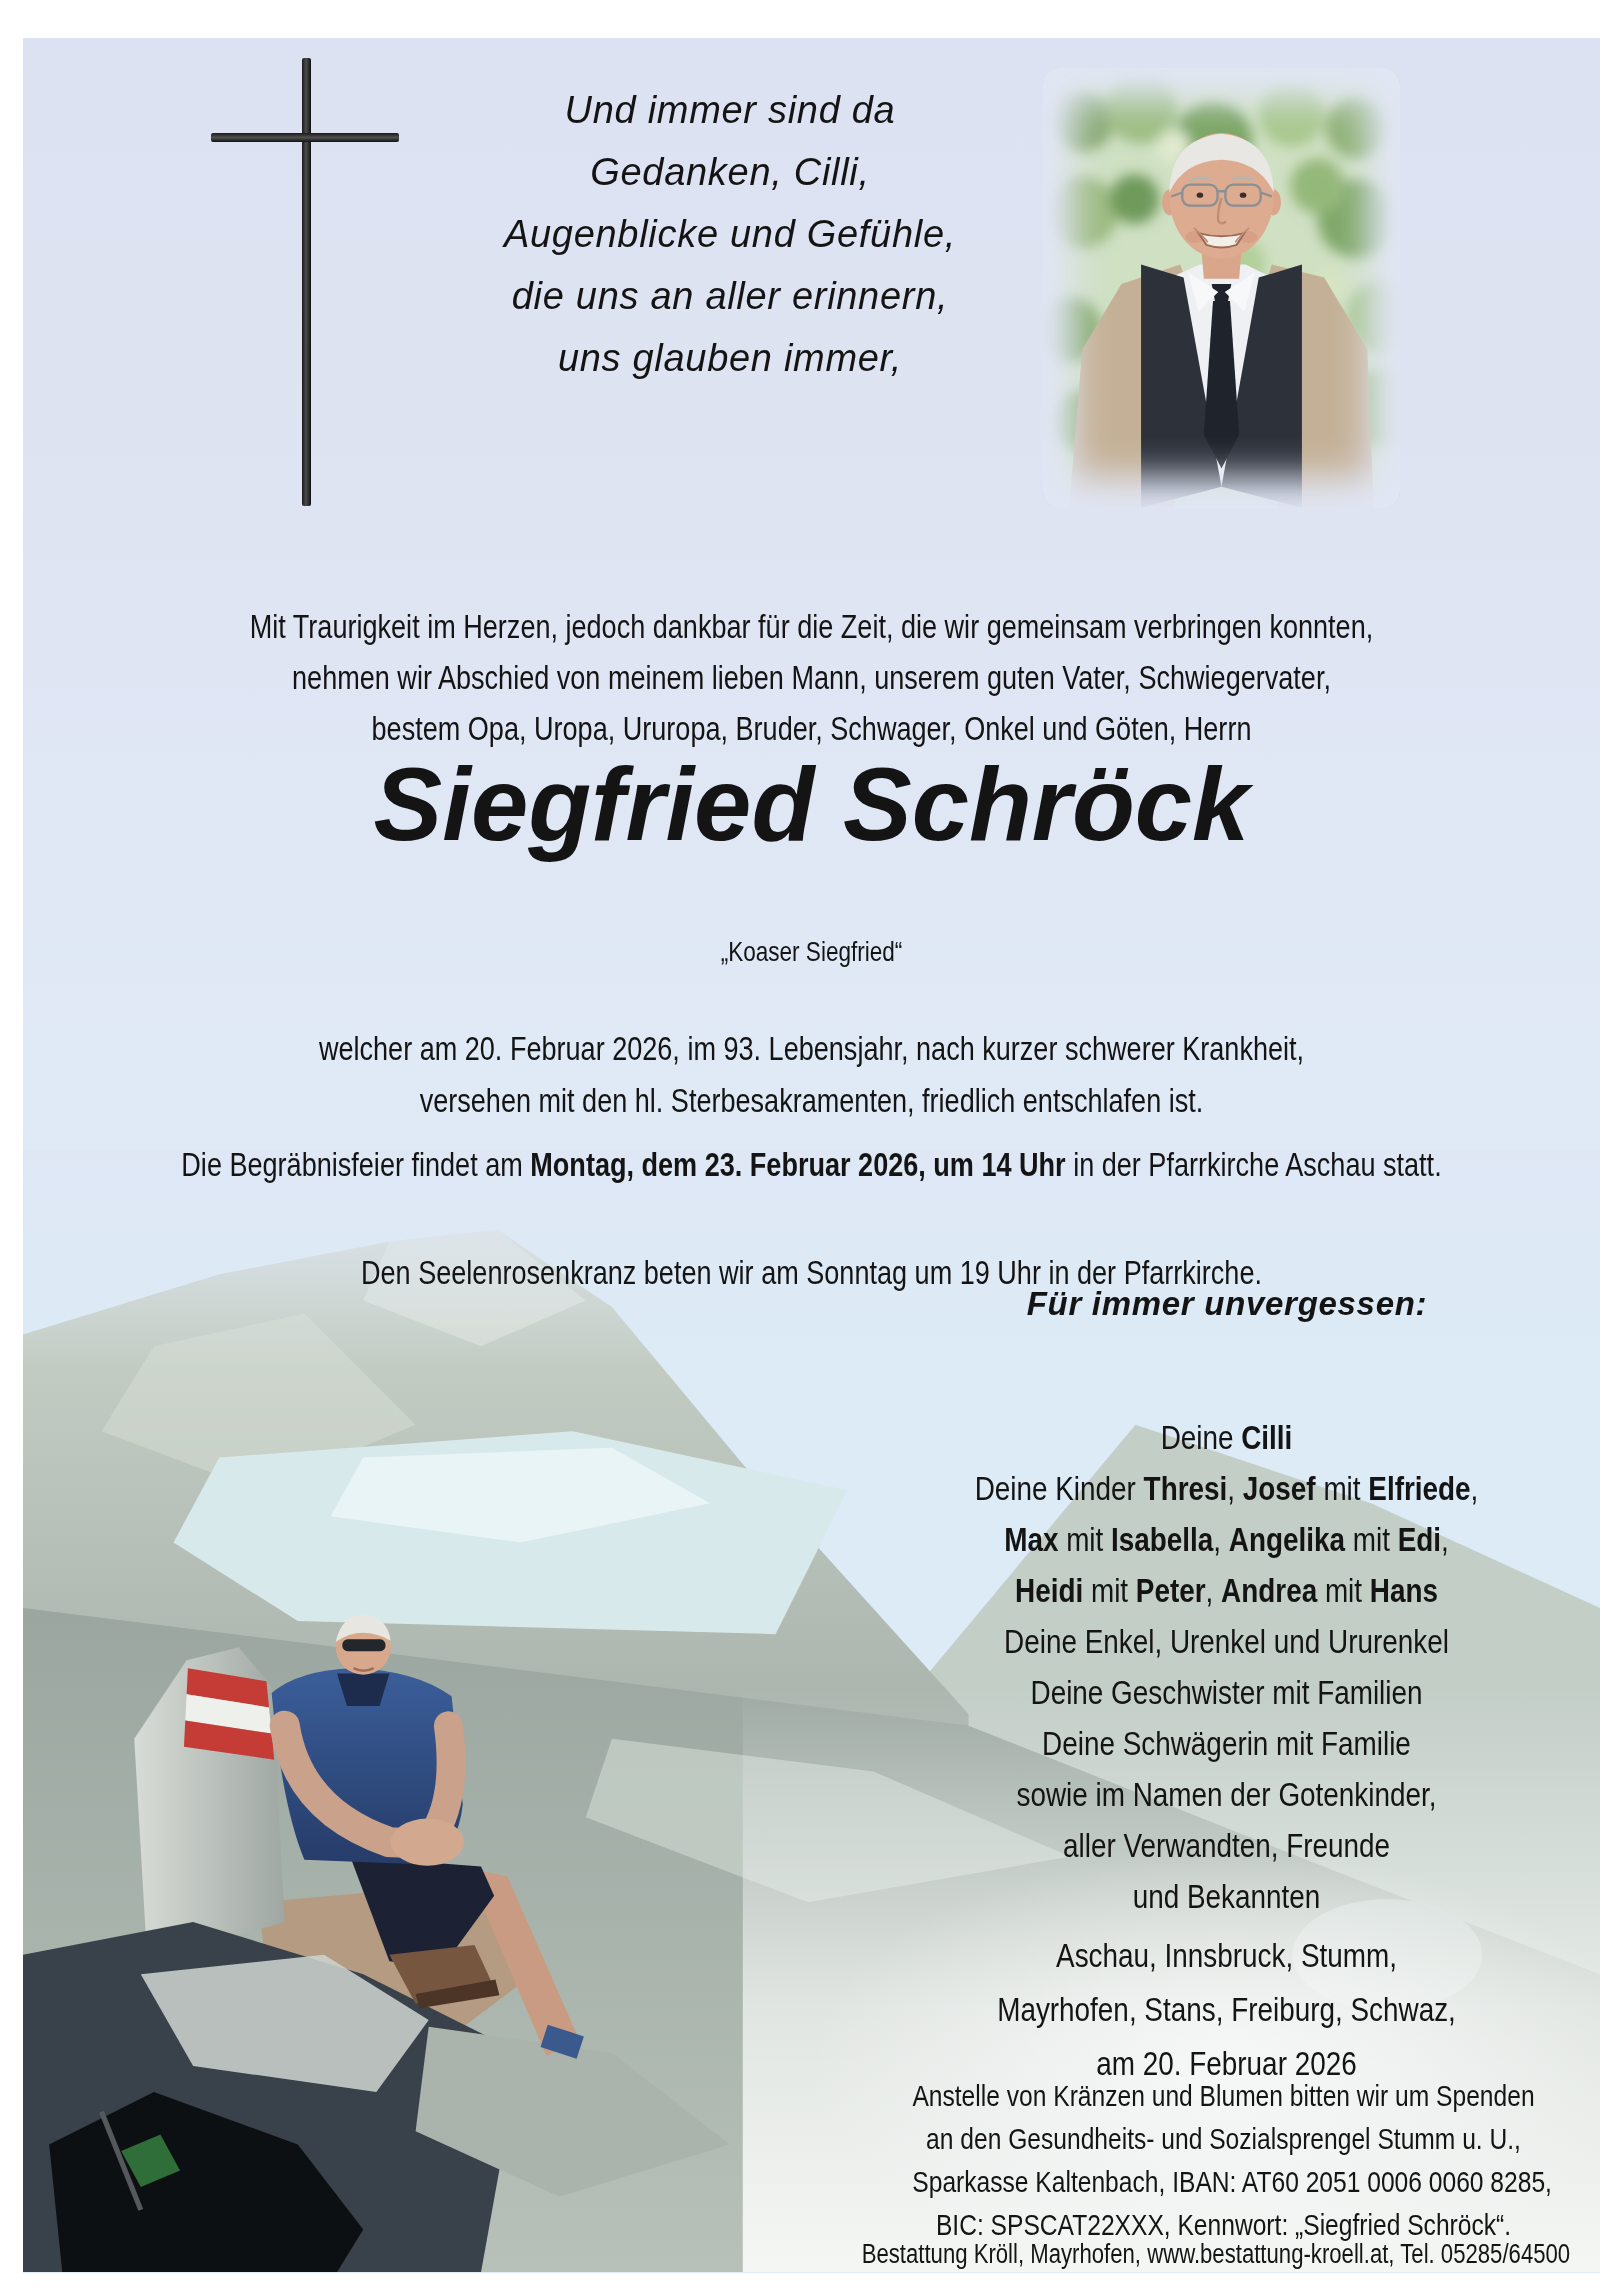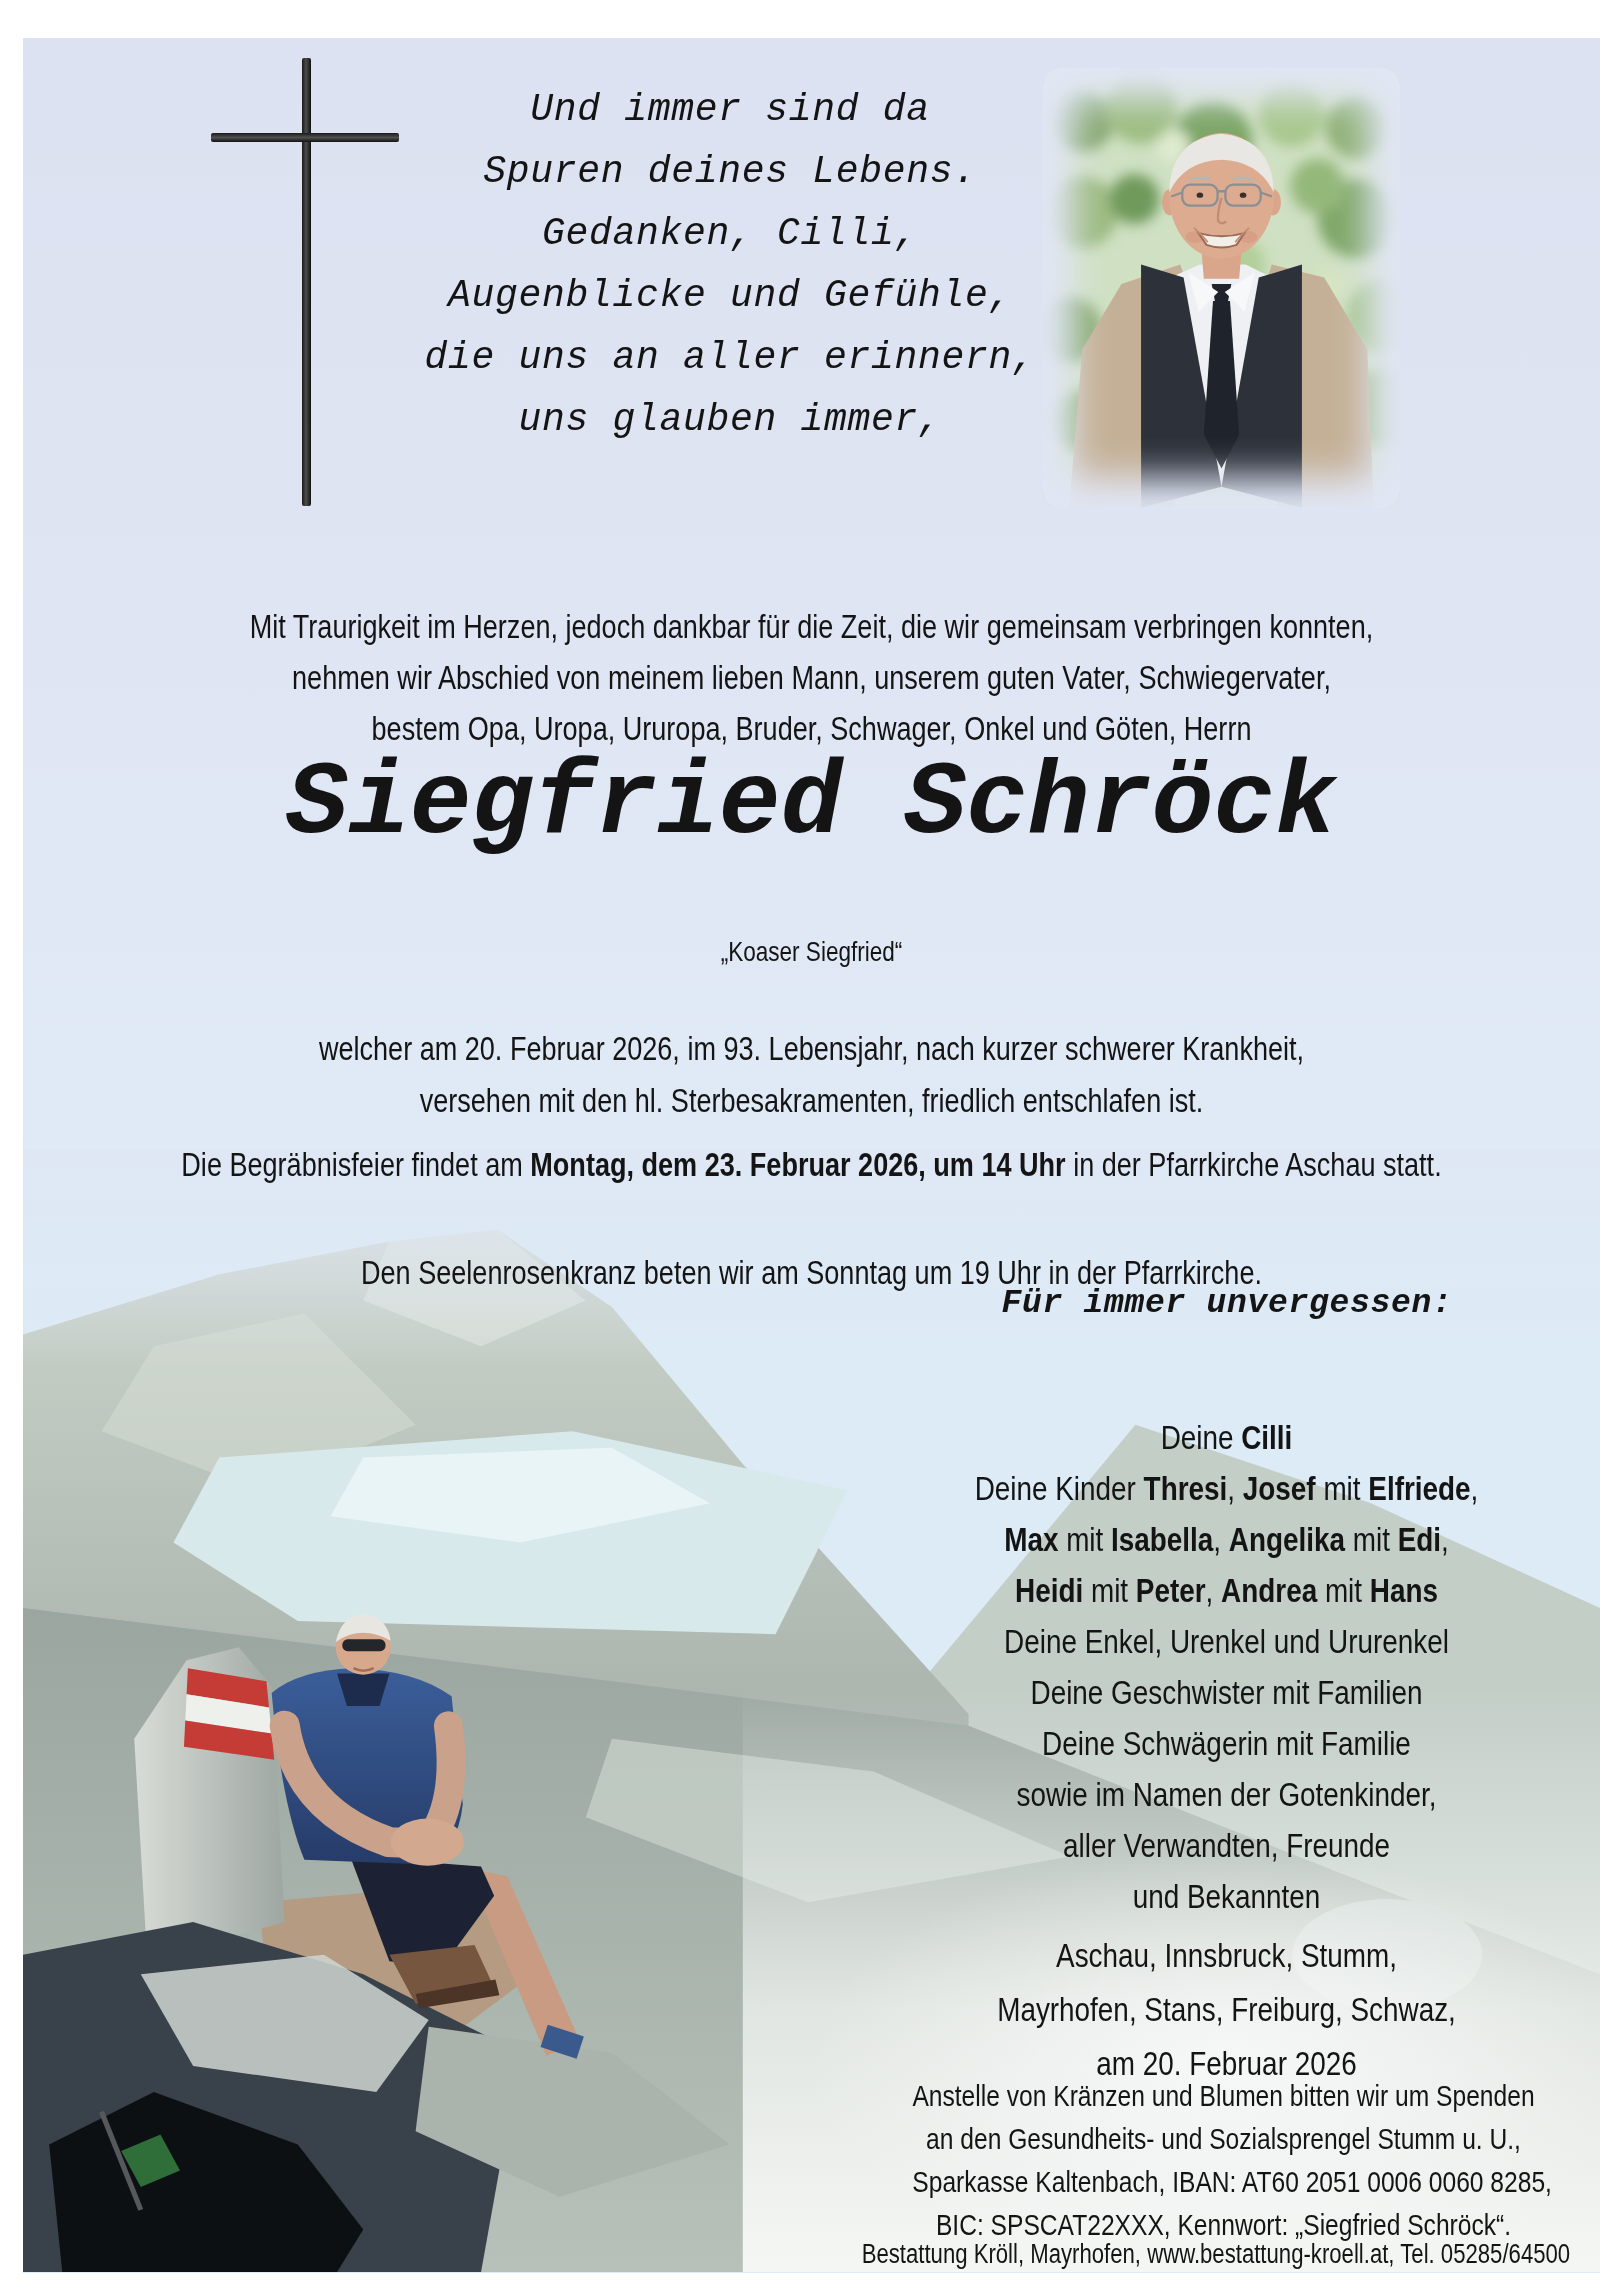--- a/index.html
+++ b/index.html
@@ -14,21 +14,21 @@
     overflow:hidden;
   }
   
   .cross-v{position:absolute;left:279px;top:19.6px;width:9.2px;height:448px;
     background:linear-gradient(90deg,#1a1a1a,#4d4d4d 45%,#101010);border-radius:2px;}
   .cross-h{position:absolute;left:188px;top:95px;width:188px;height:9.2px;
     background:linear-gradient(180deg,#1a1a1a,#505050 50%,#121212);border-radius:2px;}
   
   .blk{position:absolute;text-align:center;white-space:nowrap;}
   .cond{transform:scaleX(.82);transform-origin:50% 50%;}
-  .script{font-family:Liberation Mono, monospace;font-style:italic;}
+  .script{font-family:Liberation Sans, sans-serif;font-style:italic;}
   .poem{left:347px;top:41px;width:720px;font-size:38px;line-height:62px;letter-spacing:0.7px;}
   .intro{left:0;top:563px;width:1577px;font-size:33px;line-height:51px;}
   .name{left:0;top:710px;width:1577px;font-size:103px;line-height:1.1;font-weight:bold;}
   .nickname{left:0;top:898px;width:1577px;font-size:27.5px;}
   .death{left:0;top:985px;width:1577px;font-size:33px;line-height:52px;}
   .funeral{left:0;top:1108px;width:1577px;font-size:33px;}
   .rosary{left:0;top:1216px;width:1577px;font-size:33px;}
   .motto{left:857px;top:1247px;width:694px;font-size:33px;font-weight:bold;letter-spacing:0.7px;}
   .mourners{left:824px;top:1374px;width:759px;font-size:34px;line-height:51px;}
   .places{left:824px;top:1890px;width:759px;font-size:34px;line-height:54px;}
@@ -138,21 +138,20 @@
 
       <rect x="0" y="0" width="2410" height="330" fill="url(#topFade)"></rect>
     </svg>
   </div>
 
   <div class="cross-v"></div>
   <div class="cross-h"></div>
 
   <div class="blk poem script">
     <div>Und immer sind da</div>
-    <div>Spuren deines Lebens.</div>
     <div>Gedanken, Cilli,</div>
     <div>Augenblicke und Gefühle,</div>
     <div>die uns an aller erinnern,</div>
     <div>uns glauben immer,</div>
   </div>
 
   <div class="portrait">
     <svg width="357" height="440" viewBox="0 0 546 672">
       <defs>
           <filter id="blurF" x="-20%" y="-20%" width="140%" height="140%">

